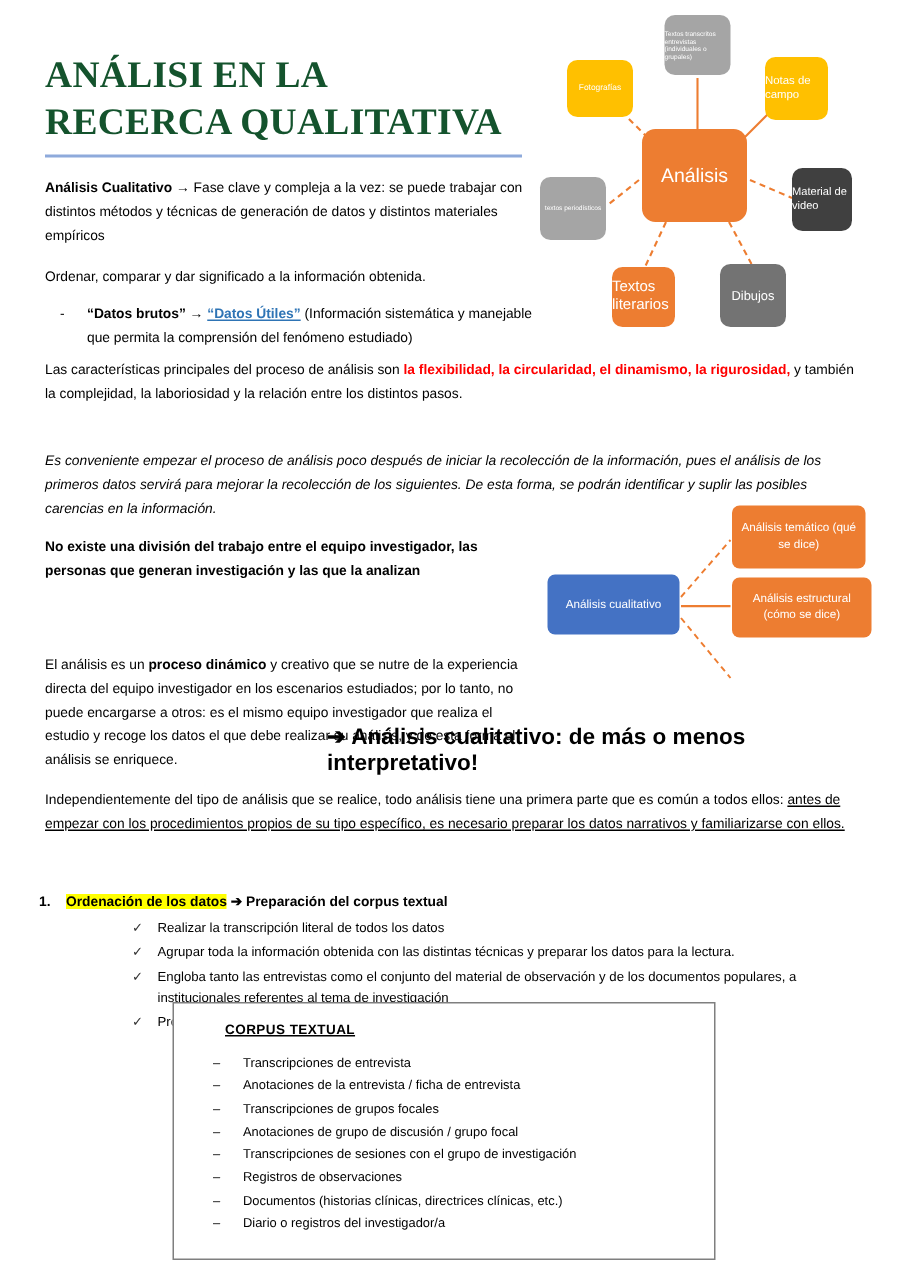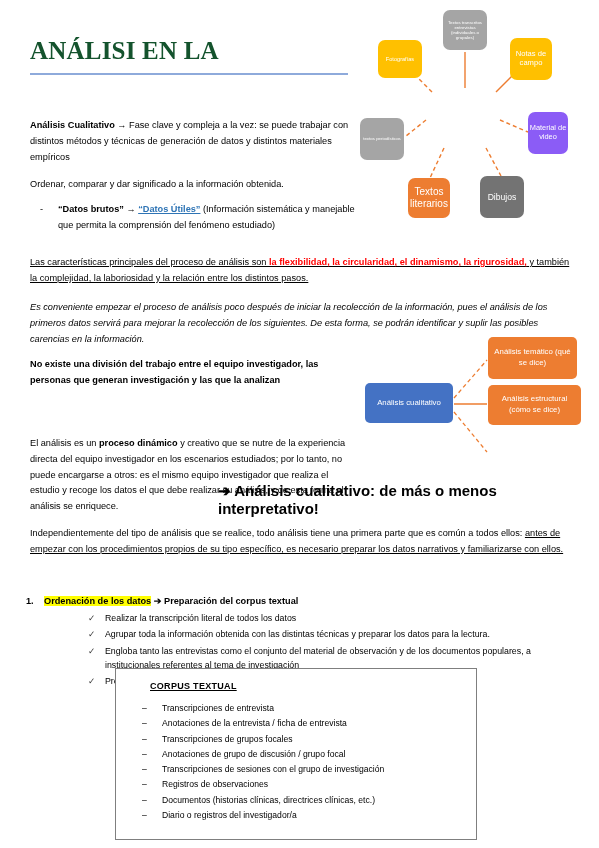--- a/index.html
+++ b/index.html
@@ -163,21 +163,21 @@
   }
   .mm-svg { position: absolute; left: 0; top: 0; }
   .node {
     position: absolute;
     box-sizing: border-box;
     border-radius: 7px;
     color: #ffffff;
     display: flex;
     align-items: center;
     justify-content: center;
-    text-align: center;
+    text-align: left;
     line-height: 1.18;
     padding: 0;
   }
   .n-center {
     left: 68px; top: 78px; width: 70px; height: 62px;
     background: #ED7D31; font-size: 13px; border-radius: 9px;
   }
   .n-textos-trans {
     left: 83px; top: 2px; width: 44px; height: 40px;
     background: #A5A5A5; font-size: 4.4px;
@@ -189,21 +189,21 @@
   .n-notas {
     left: 150px; top: 30px; width: 42px; height: 42px;
     background: #FFC000; font-size: 7.6px;
   }
   .n-periodisticos {
     left: 0px; top: 110px; width: 44px; height: 42px;
     background: #A5A5A5; font-size: 4.4px;
   }
   .n-video {
     left: 168px; top: 104px; width: 40px; height: 42px;
-    background: #8b5cf6; font-size: 7.4px;
+    background: #404040; font-size: 7.4px;
   }
   .n-literarios {
     left: 48px; top: 170px; width: 42px; height: 40px;
     background: #ED7D31; font-size: 10px;
   }
   .n-dibujos {
     left: 120px; top: 168px; width: 44px; height: 42px;
     background: #737373; font-size: 8.6px;
   }
 
@@ -237,54 +237,56 @@
   .d2-b2 { left: 133px; top: 49px; width: 93px; height: 40px; background: #ED7D31; }
   .d2-b3 { left: 133px; top: 95px; width: 89px; height: 45px; background: #ED7D31; }
 </style>
 </head>
 <body>
 
 <div class="page">
 
   <div class="title-block">
     <div class="doc-title">ANÁLISI EN LA</div>
+    <div class="doc-title">RECERCA QUALITATIVA</div>
     <div class="title-rule"></div>
   </div>
 
   <div class="mindmap">
     <svg class="mm-svg" width="239" height="228">
       <line x1="105" y1="80" x2="105" y2="44" stroke="#ED7D31" stroke-width="1.4"></line>
       <line x1="72" y1="84" x2="58" y2="70" stroke="#ED7D31" stroke-width="1.4" stroke-dasharray="4,3"></line>
       <line x1="136" y1="84" x2="152" y2="68" stroke="#ED7D31" stroke-width="1.4"></line>
       <line x1="66" y1="112" x2="46" y2="128" stroke="#ED7D31" stroke-width="1.4" stroke-dasharray="4,3"></line>
       <line x1="140" y1="112" x2="168" y2="124" stroke="#ED7D31" stroke-width="1.4" stroke-dasharray="4,3"></line>
       <line x1="84" y1="140" x2="70" y2="170" stroke="#ED7D31" stroke-width="1.4" stroke-dasharray="4,3"></line>
       <line x1="126" y1="140" x2="141" y2="168" stroke="#ED7D31" stroke-width="1.4" stroke-dasharray="4,3"></line>
     </svg>
+    <div class="node n-center">Análisis</div>
     <div class="node n-textos-trans">Textos transcritos entrevistas (individuales o grupales)</div>
     <div class="node n-foto">Fotografías</div>
     <div class="node n-notas">Notas de campo</div>
     <div class="node n-periodisticos">textos periodísticos</div>
     <div class="node n-video">Material de video</div>
     <div class="node n-literarios">Textos literarios</div>
     <div class="node n-dibujos">Dibujos</div>
   </div>
 
   <div class="txt col-narrow" style="top:118px;">
     <span class="b">Análisis Cualitativo</span><span> → Fase clave y compleja a la vez: se puede trabajar con distintos métodos y técnicas de generación de datos y distintos materiales empíricos</span>
   </div>
 
   <div class="txt col-narrow" style="top:177px;">Ordenar, comparar y dar significado a la información obtenida.</div>
 
   <div class="dash-item" style="top:202px;">
     <span class="dash">-</span>
     <span class="b">“Datos brutos”</span><span> → </span><span class="link">“Datos Útiles”</span><span> (Información sistemática y manejable que permita la comprensión del fenómeno estudiado)</span>
   </div>
 
-  <div class="txt col-wide" style="top:255px;text-decoration:underline;">
+  <div class="txt col-wide" style="top:239px;">
     <span>Las características principales del proceso de análisis son </span><span class="red">la flexibilidad, la circularidad, el dinamismo, la rigurosidad,</span><span> y también la complejidad, la laboriosidad y la relación entre los distintos pasos.</span>
   </div>
 
   <div class="txt col-wide it" style="top:300px;">Es conveniente empezar el proceso de análisis poco después de iniciar la recolección de la información, pues el análisis de los primeros datos servirá para mejorar la recolección de los siguientes. De esta forma, se podrán identificar y suplir las posibles carencias en la información.</div>
 
   <div class="txt col-narrow b" style="top:357px;">No existe una división del trabajo entre el equipo investigador, las personas que generan investigación y las que la analizan</div>
 
   <div class="txt col-narrow" style="top:396px;margin-top:40px;">
     <span>El análisis es un </span><span class="b">proceso dinámico</span><span> y creativo que se nutre de la experiencia directa del equipo investigador en los escenarios estudiados; por lo tanto, no puede encargarse a otros: es el mismo equipo investigador que realiza el estudio y recoge los datos el que debe realizar su análisis, y de esta forma el análisis se enriquece.</span>
   </div>

